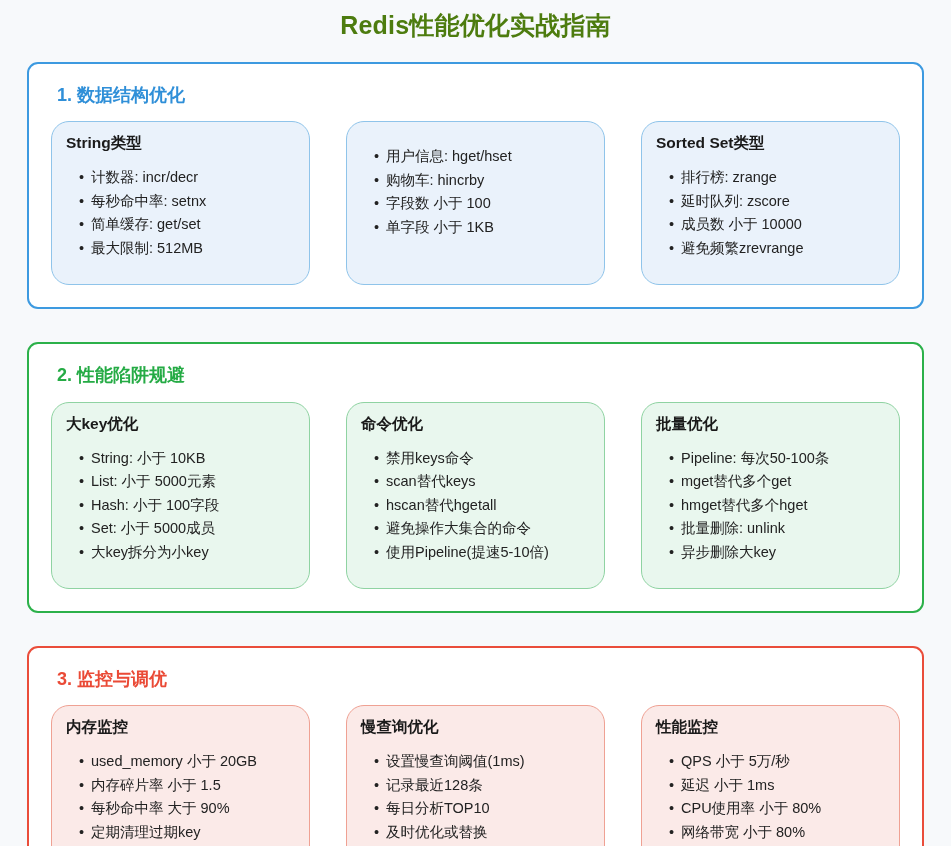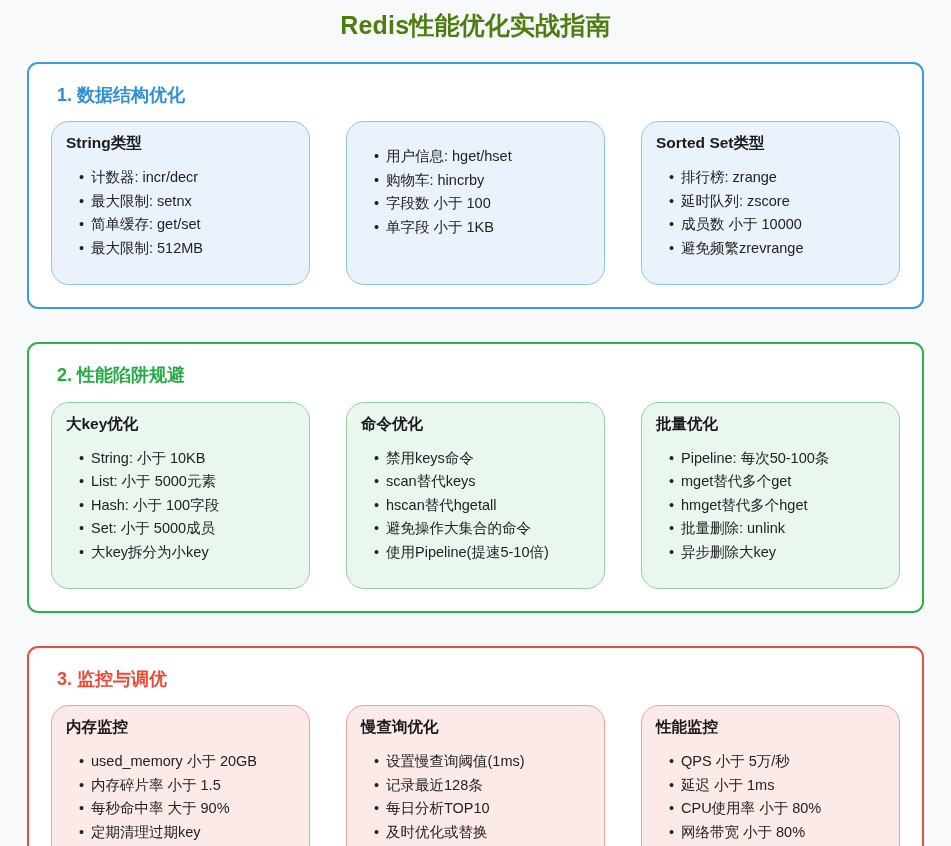--- a/index.html
+++ b/index.html
@@ -118,21 +118,21 @@
 <h1 id="page-title">Redis性能优化实战指南</h1>
 
 <div class="sections">
     <div class="section sec-blue">
       <div class="section-title">1. 数据结构优化</div>
       <div class="card-row">
         <div class="card">
           <div class="card-title">String类型</div>
           <ul class="card-list">
             <li>计数器: incr/decr</li>
-            <li>最大限制: setnx</li>
+            <li>每秒命中率: setnx</li>
             <li>简单缓存: get/set</li>
             <li>最大限制: 512MB</li>
           </ul>
         </div>
         <div class="card">
           <ul class="card-list">
             <li>用户信息: hget/hset</li>
             <li>购物车: hincrby</li>
             <li>字段数 小于 100</li>
             <li>单字段 小于 1KB</li>

